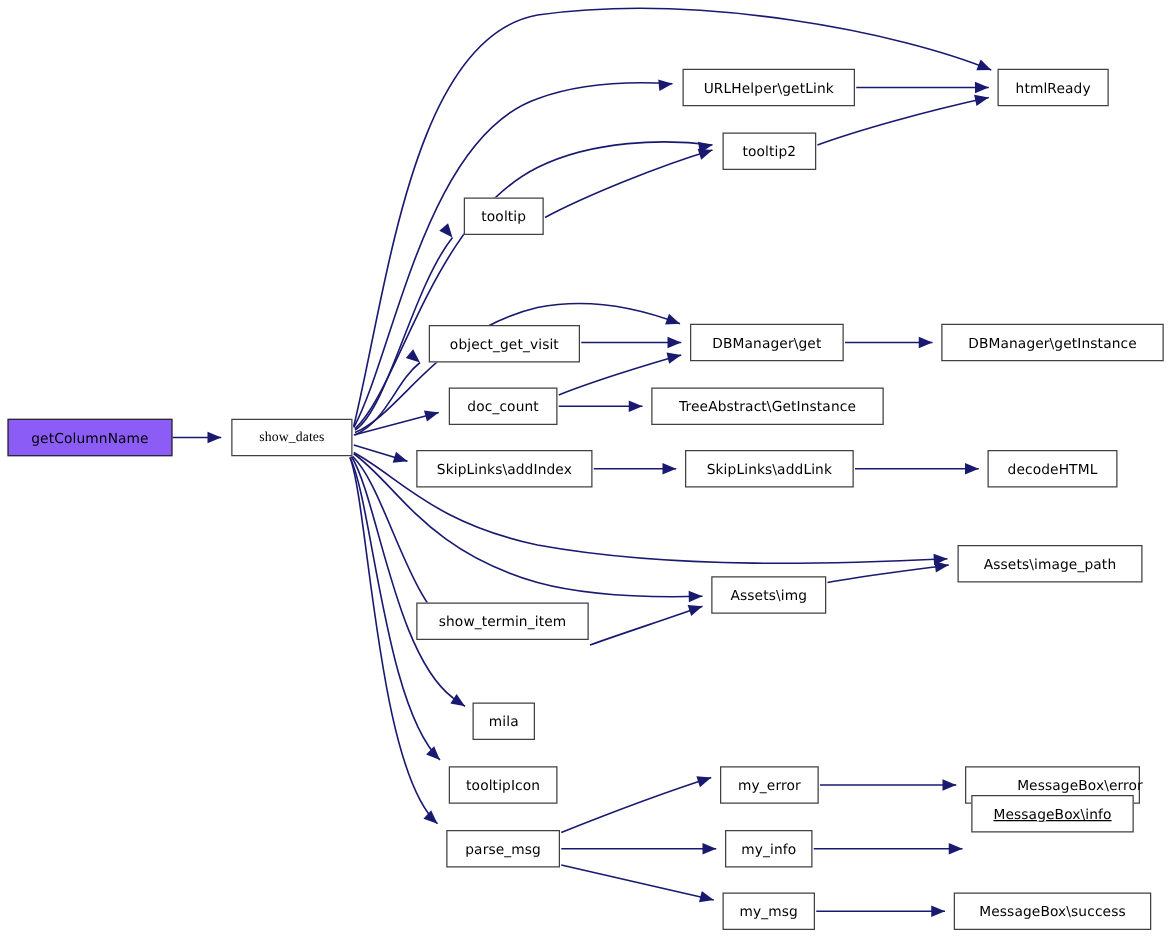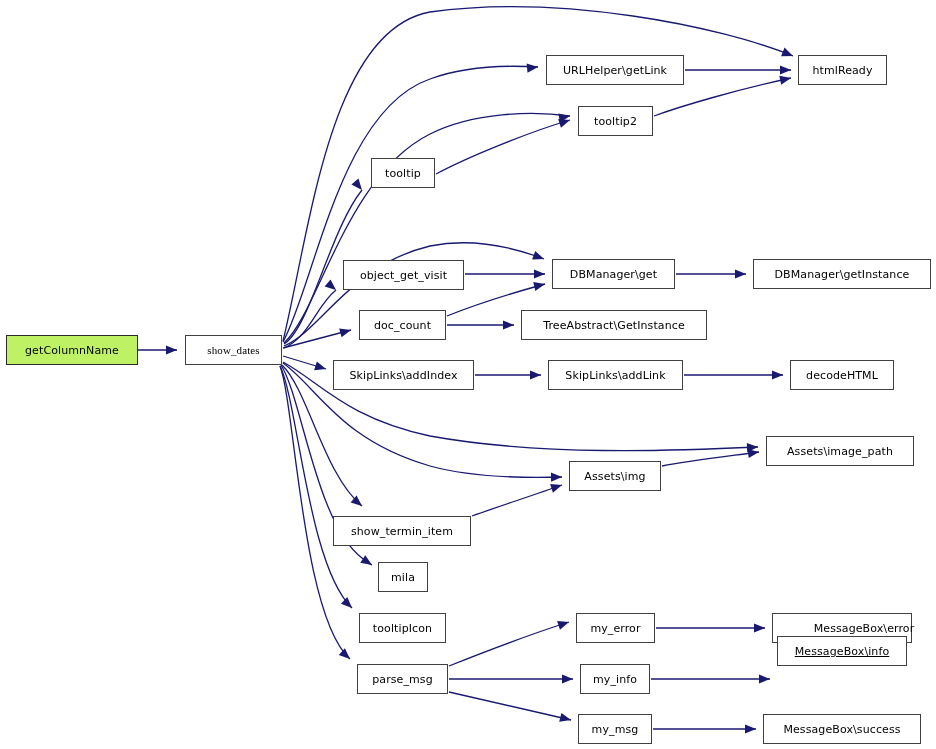--- a/index.html
+++ b/index.html
@@ -32,21 +32,21 @@
     color: #000000;
     display: flex;
     align-items: center;
     justify-content: center;
     font-size: 11px;
     line-height: 1;
     white-space: nowrap;
     letter-spacing: 0.1px;
   }
   .node.root {
-    background: #bef264;
+    background: #8b5cf6;
     border-color: #2b2b2b;
   }
   .node-label {
     pointer-events: none;
     padding: 0 4px;
   }
 </style>
 </head>
 <body>
 
@@ -159,21 +159,21 @@
       </div>
       <div class="node" style="left: 790px; top: 360px; width: 104px; height: 30px;">
         <span class="node-label">decodeHTML</span>
       </div>
       <div class="node" style="left: 766px; top: 436px; width: 148px; height: 30px;">
         <span class="node-label">Assets\image_path</span>
       </div>
       <div class="node" style="left: 569px; top: 461px; width: 92px; height: 30px;">
         <span class="node-label">Assets\img</span>
       </div>
-      <div class="node" style="left: 333px; top: 516px; width: 138px; height: 30px;">
+      <div class="node" style="left: 333px; top: 482px; width: 138px; height: 30px;">
         <span class="node-label">show_termin_item</span>
       </div>
       <div class="node" style="left: 378px; top: 562px; width: 50px; height: 30px;">
         <span class="node-label">mila</span>
       </div>
       <div class="node" style="left: 359px; top: 613px; width: 87px; height: 30px;">
         <span class="node-label">tooltipIcon</span>
       </div>
       <div class="node" style="left: 357px; top: 664px; width: 91px; height: 30px;">
         <span class="node-label">parse_msg</span>

